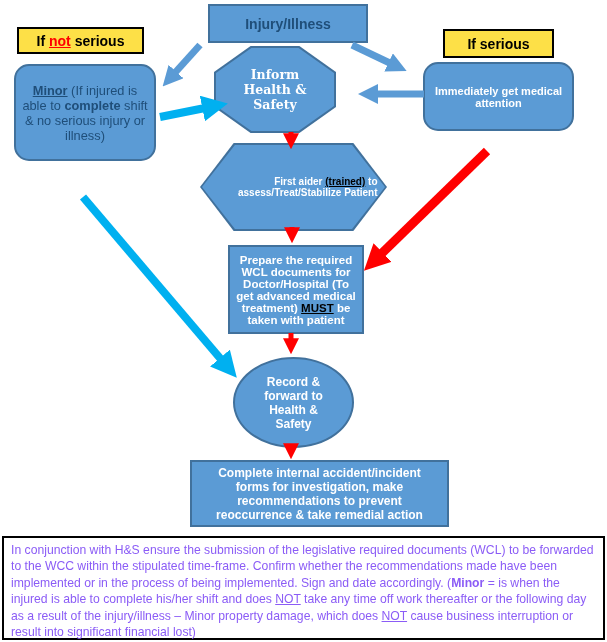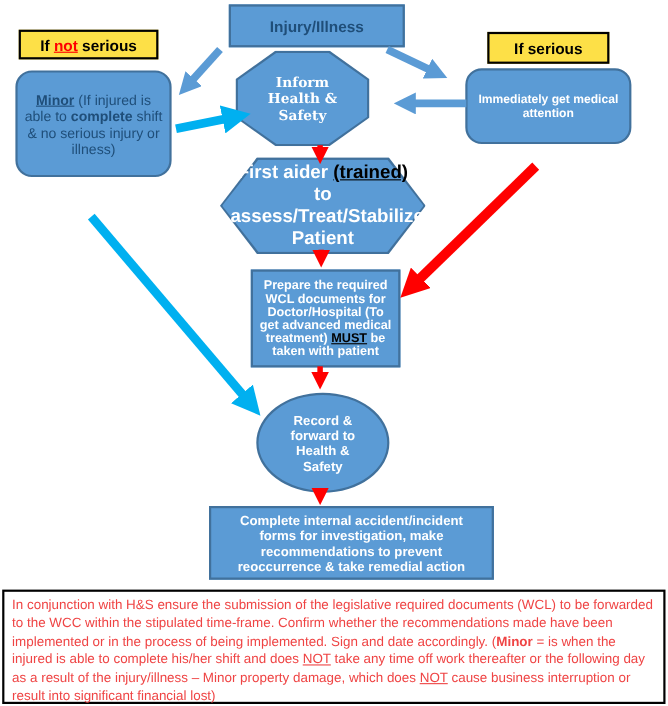--- a/index.html
+++ b/index.html
@@ -13,21 +13,21 @@
   .labelbox{background:#fde047;border:2px solid #000;display:flex;align-items:center;justify-content:center;
             font-weight:bold;color:#000;font-size:14px;text-align:center;}
   .poly-outer{position:absolute;background:#41719C;}
   .poly-inner{position:absolute;inset:2px;background:#5B9BD5;}
   .oct{clip-path:polygon(30% 0,70% 0,100% 30%,100% 70%,70% 100%,30% 100%,0 70%,0 30%);}
   .hex{clip-path:polygon(0 50%,18% 0,82% 0,100% 50%,82% 100%,18% 100%);}
   .shape-text{position:absolute;display:flex;align-items:center;justify-content:center;text-align:center;inset:0;}
   .ellipse{border-radius:50%;}
   u.redword{color:#FF0000;font-weight:bold;text-decoration:underline;}
   .blk-underline{color:#000;font-weight:bold;text-decoration:underline;}
-  .footer{border:2px solid #000;color:#ef4444;font-size:12.2px;line-height:16.4px;
+  .footer{border:2px solid #000;color:#8b5cf6;font-size:12.2px;line-height:16.4px;
           padding:4px 7px;text-align:left;}
   svg.arrows{position:absolute;left:0;top:0;z-index:5;pointer-events:none;}
   .shape{z-index:2;}
 </style>
 </head>
 <body>
 
 <div class="canvas">
 
   <svg class="arrows" width="607" height="642" viewBox="0 0 607 642">
@@ -81,21 +81,21 @@
     <span>If serious</span>
   </div>
 
   <div class="abs fillbox roundbox shape" style="left:423px;top:62px;width:151px;height:69px;font-size:11px;">
     <span class="whitetxt" style="width:140px;display:inline-block;">Immediately get medical attention</span>
   </div>
 
   <div class="abs shape" style="left:200px;top:143px;width:187px;height:88px;">
     <div class="poly-outer hex" style="inset:0;"></div>
     <div class="poly-inner hex"></div>
-    <div class="shape-text whitetxt" style="font-size:17px;">
+    <div class="shape-text whitetxt" style="font-size:10px;text-align:right;">
       <span style="width:168px;"><span>First aider </span><span class="blk-underline">(trained)</span><span> to assess/Treat/Stabilize Patient</span></span>
     </div>
   </div>
 
   <div class="abs fillbox shape" style="left:228px;top:245px;width:136px;height:89px;font-size:11.5px;">
     <span class="whitetxt" style="width:126px;display:inline-block;"><span>Prepare the required WCL documents for Doctor/Hospital (To get advanced medical treatment) </span><span class="blk-underline">MUST</span><span> be taken with patient</span></span>
   </div>
 
   <div class="abs fillbox ellipse shape" style="left:233px;top:357px;width:121px;height:91px;font-size:12px;">
     <span class="whitetxt" style="width:72px;display:inline-block;">Record &amp; forward to Health &amp; Safety</span>

